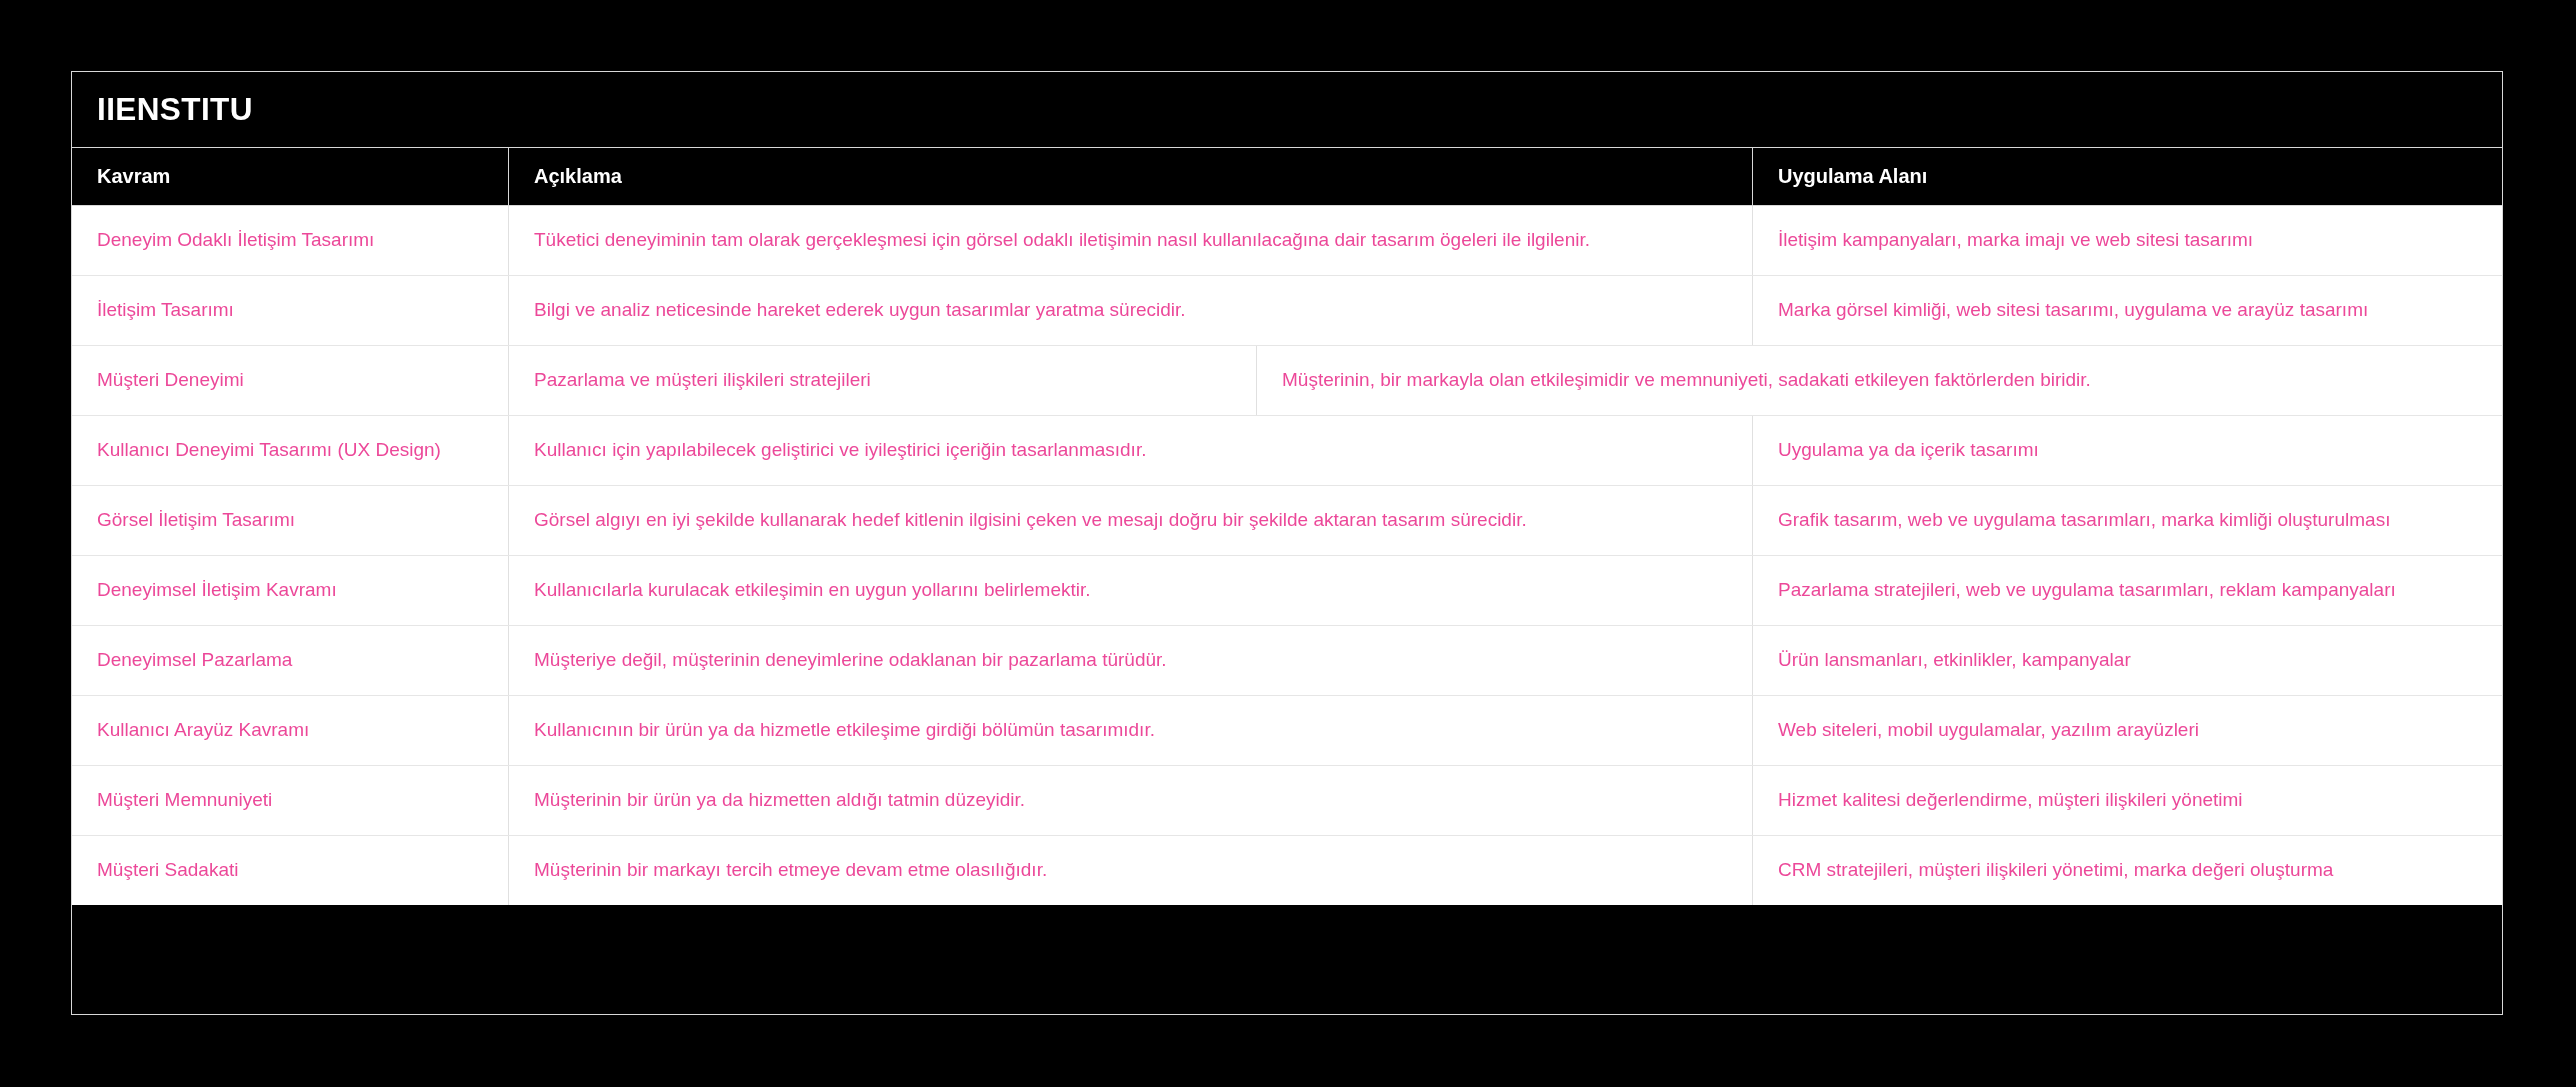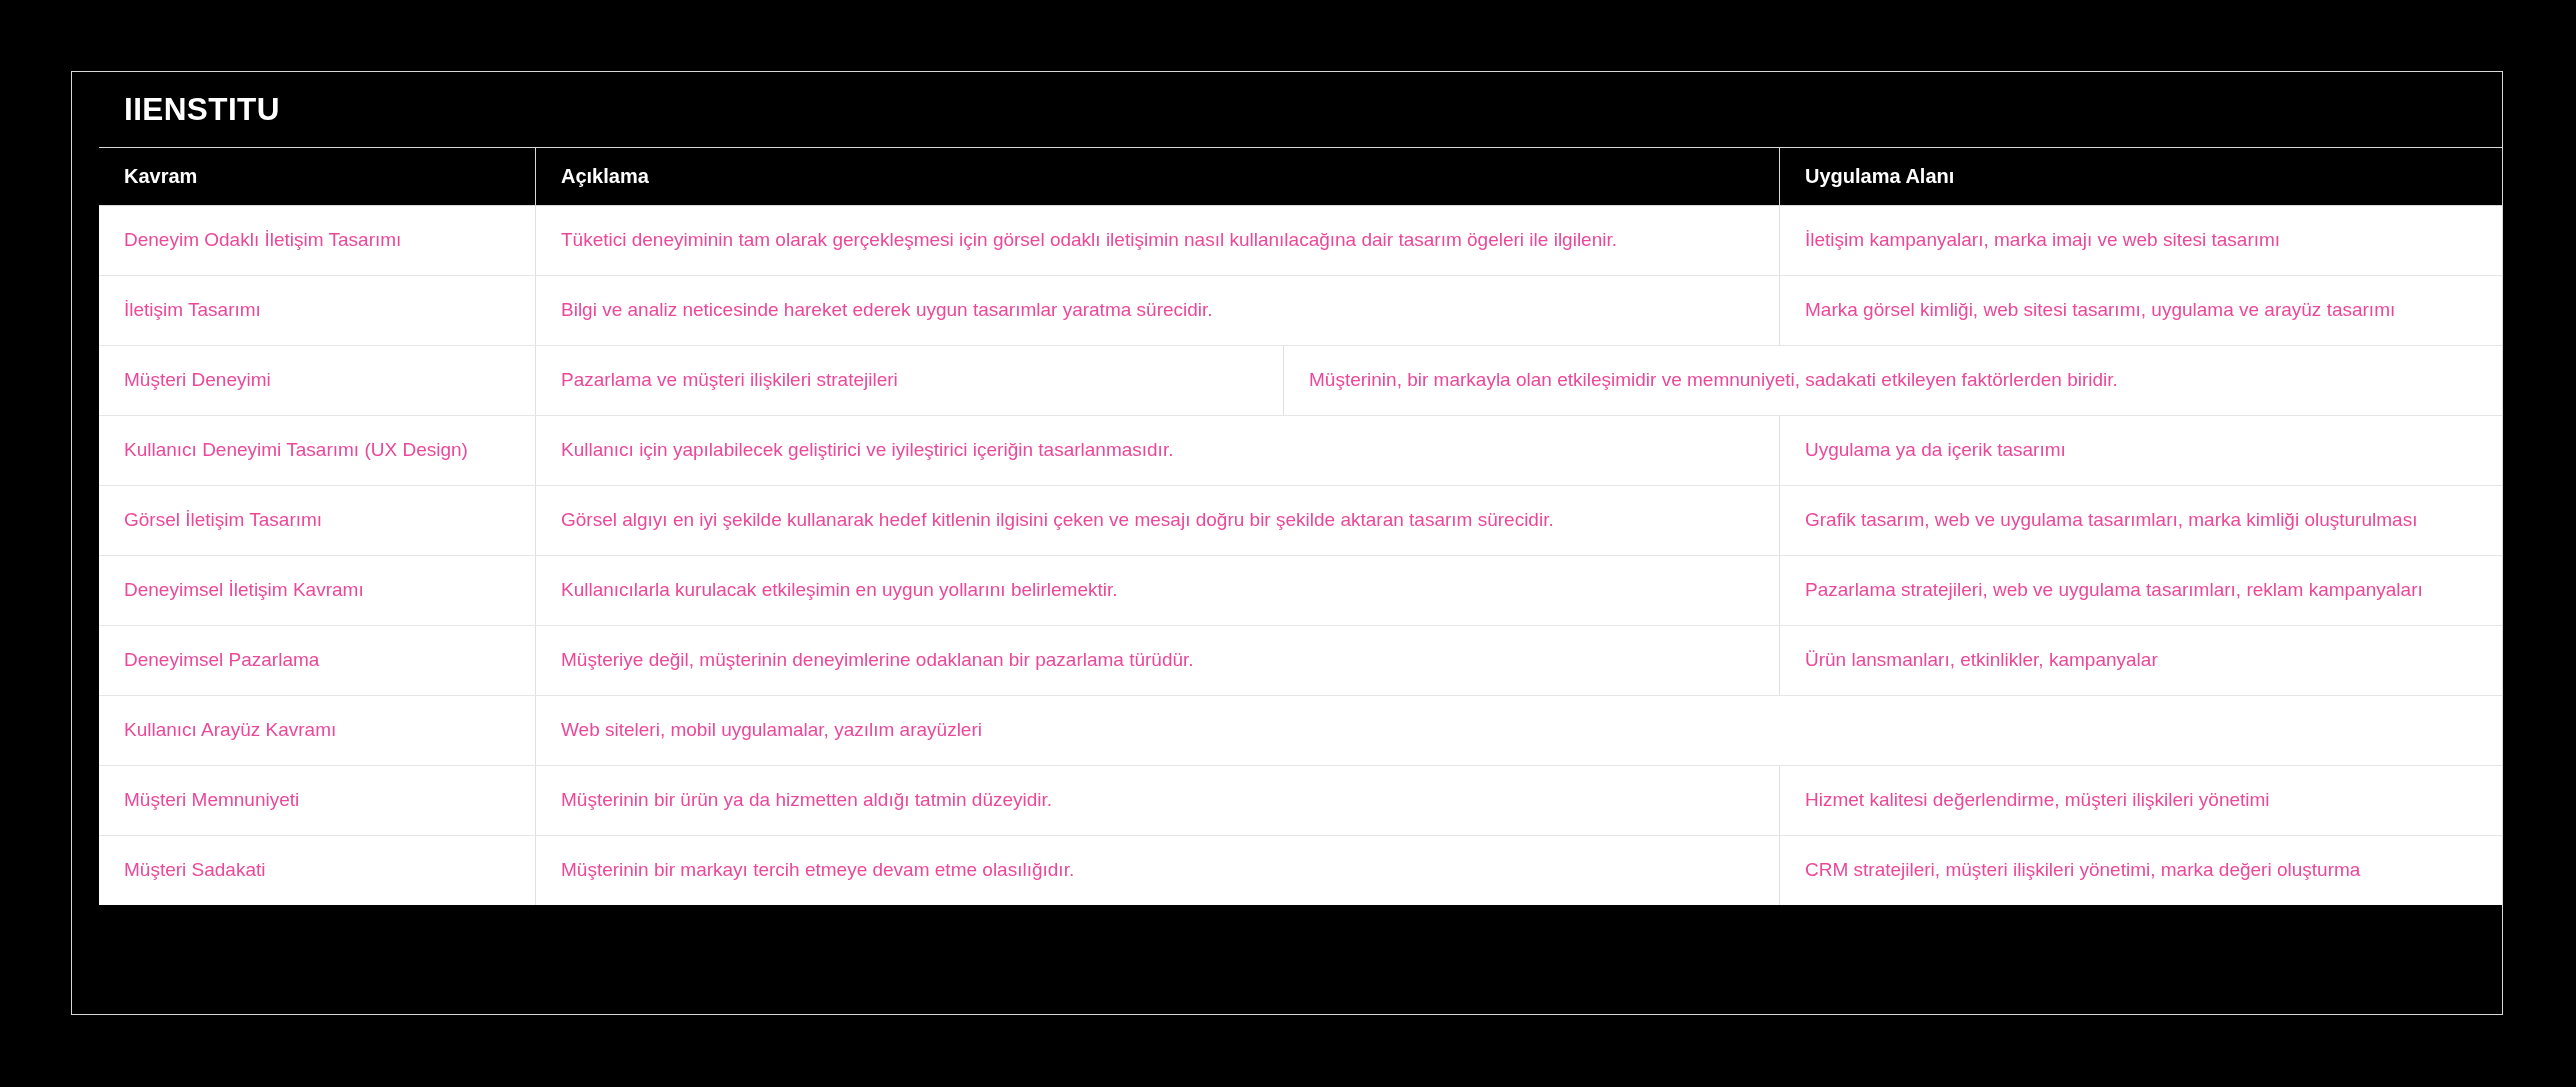--- a/index.html
+++ b/index.html
@@ -26,21 +26,20 @@
   
   .table-frame {
     position: absolute;
     left: 71px;
     top: 71px;
     width: 2432px;
     height: 944px;
     border: 1.9px solid #d8d8d8;
     box-sizing: border-box;
     background: #000000;
-    padding-left: 27px;
   }
 
   
   .brand-band {
     height: 76px;
     background: #000000;
     display: flex;
     align-items: center;
     padding: 0 0 0 25px;
     box-sizing: border-box;
@@ -196,20 +195,23 @@
             <span class="cell-text">Müşteriye değil, müşterinin deneyimlerine odaklanan bir pazarlama türüdür.</span>
           </div>
           <div class="td c3">
             <span class="cell-text">Ürün lansmanları, etkinlikler, kampanyalar</span>
           </div>
         </div>
         <div class="trow">
           <div class="td c1">
             <span class="cell-text">Kullanıcı Arayüz Kavramı</span>
           </div>
+          <div class="td c2">
+            <span class="cell-text">Kullanıcının bir ürün ya da hizmetle etkileşime girdiği bölümün tasarımıdır.</span>
+          </div>
           <div class="td c3">
             <span class="cell-text">Web siteleri, mobil uygulamalar, yazılım arayüzleri</span>
           </div>
         </div>
         <div class="trow">
           <div class="td c1">
             <span class="cell-text">Müşteri Memnuniyeti</span>
           </div>
           <div class="td c2">
             <span class="cell-text">Müşterinin bir ürün ya da hizmetten aldığı tatmin düzeyidir.</span>

